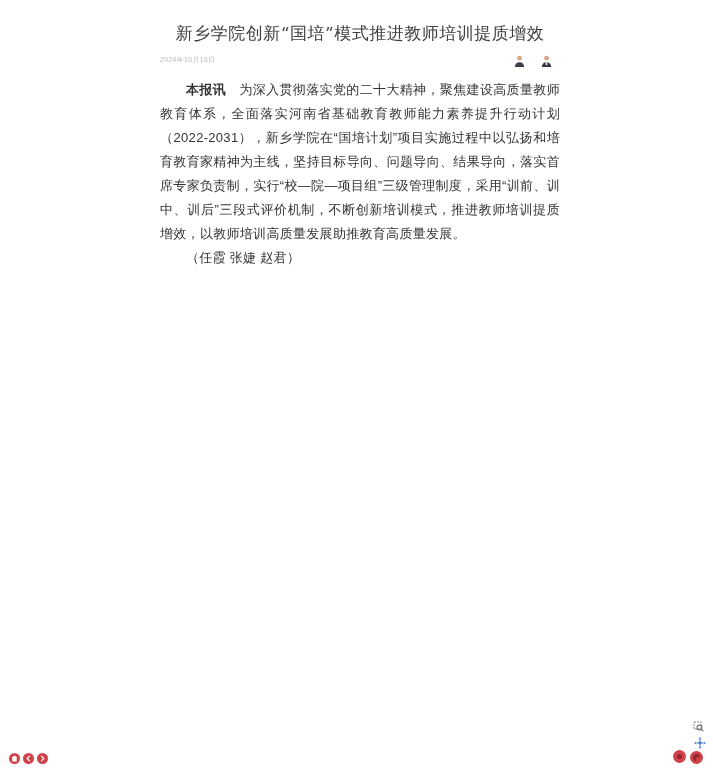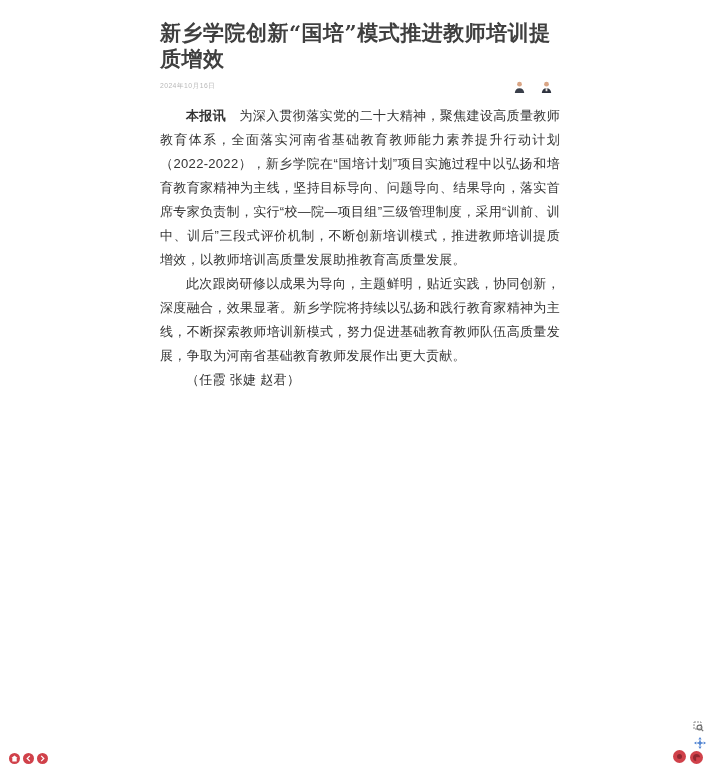--- a/index.html
+++ b/index.html
@@ -6,22 +6,22 @@
   body{
     width:713px;height:768px;position:relative;overflow:hidden;
     background:#ffffff;
     font-family:"Liberation Sans","DejaVu Sans",sans-serif;
   }
   .article{
     position:absolute;left:160px;top:10px;width:400px;
   }
   .title{
     font-family:"DejaVu Serif","Liberation Serif",serif;
-    font-size:21px;font-weight:700;color:#3f3f3f;
-    text-align:left;margin:10px 0 0 0;letter-spacing:0.5px;
+    font-size:17px;font-weight:400;color:#3f3f3f;
+    text-align:center;margin:10px 0 0 0;letter-spacing:0.5px;
     line-height:26px;
   }
   .meta-row{
     display:flex;justify-content:space-between;align-items:center;
     margin-top:4px;height:18px;
   }
   .date{
     font-size:8px;color:#b8b8b8;transform:scale(0.85);transform-origin:left center;
     letter-spacing:0.5px;
   }
@@ -74,22 +74,21 @@
         <svg width="11" height="12" viewBox="0 0 11 12">
           <circle cx="5.5" cy="3.2" r="2.4" fill="#d9a585"></circle>
           <path d="M0.8 12 Q1.2 7.2 5.5 7.2 Q9.8 7.2 10.2 12 Z" fill="#2f3440"></path>
           <rect x="4.6" y="7.2" width="1.8" height="3" fill="#e8e4df"></rect>
         </svg>
       </span>
     </span>
   </div>
 
   <div class="body-text">
-    <p><b class="lead">本报讯</b><span>　为深入贯彻落实党的二十大精神，聚焦建设高质量教师教育体系，全面落实河南省基础教育教师能力素养提升行动计划（2022-2022），新乡学院在“国培计划”项目实施过程中以弘扬和培育教育家精神为主线，坚持目标导向、问题导向、结果导向，落实首席专家负责制，实行“校—院—项目组”三级管理制度，采用“训前、训中、训后”三段式评价机制，不断创新培训模式，推进教师培训提质增效，以教师培训高质量发展助推教育高质量发展。</span></p>
-    <p>此次跟岗研修以成果为导向，主题鲜明，贴近实践，协同创新，深度融合，效果显著。新乡学院将持续以弘扬和践行教育家精神为主线，不断探索教师培训新模式，努力促进基础教育教师队伍高质量发展，争取为河南省基础教育教师发展作出更大贡献。</p>
+    <p><b class="lead">本报讯</b><span>　为深入贯彻落实党的二十大精神，聚焦建设高质量教师教育体系，全面落实河南省基础教育教师能力素养提升行动计划（2022-2031），新乡学院在“国培计划”项目实施过程中以弘扬和培育教育家精神为主线，坚持目标导向、问题导向、结果导向，落实首席专家负责制，实行“校—院—项目组”三级管理制度，采用“训前、训中、训后”三段式评价机制，不断创新培训模式，推进教师培训提质增效，以教师培训高质量发展助推教育高质量发展。</span></p>
     <p class="byline">（任霞 张婕 赵君）</p>
   </div>
 </div>
 
 <div class="nav-cluster">
   <span class="red-btn">
     <span>
       <svg width="7" height="7" viewBox="0 0 8 8">
           <path d="M4 0.5 L7.5 3.5 H6.5 V7.5 H1.5 V3.5 H0.5 Z" fill="#ffffff"></path>
         </svg>

